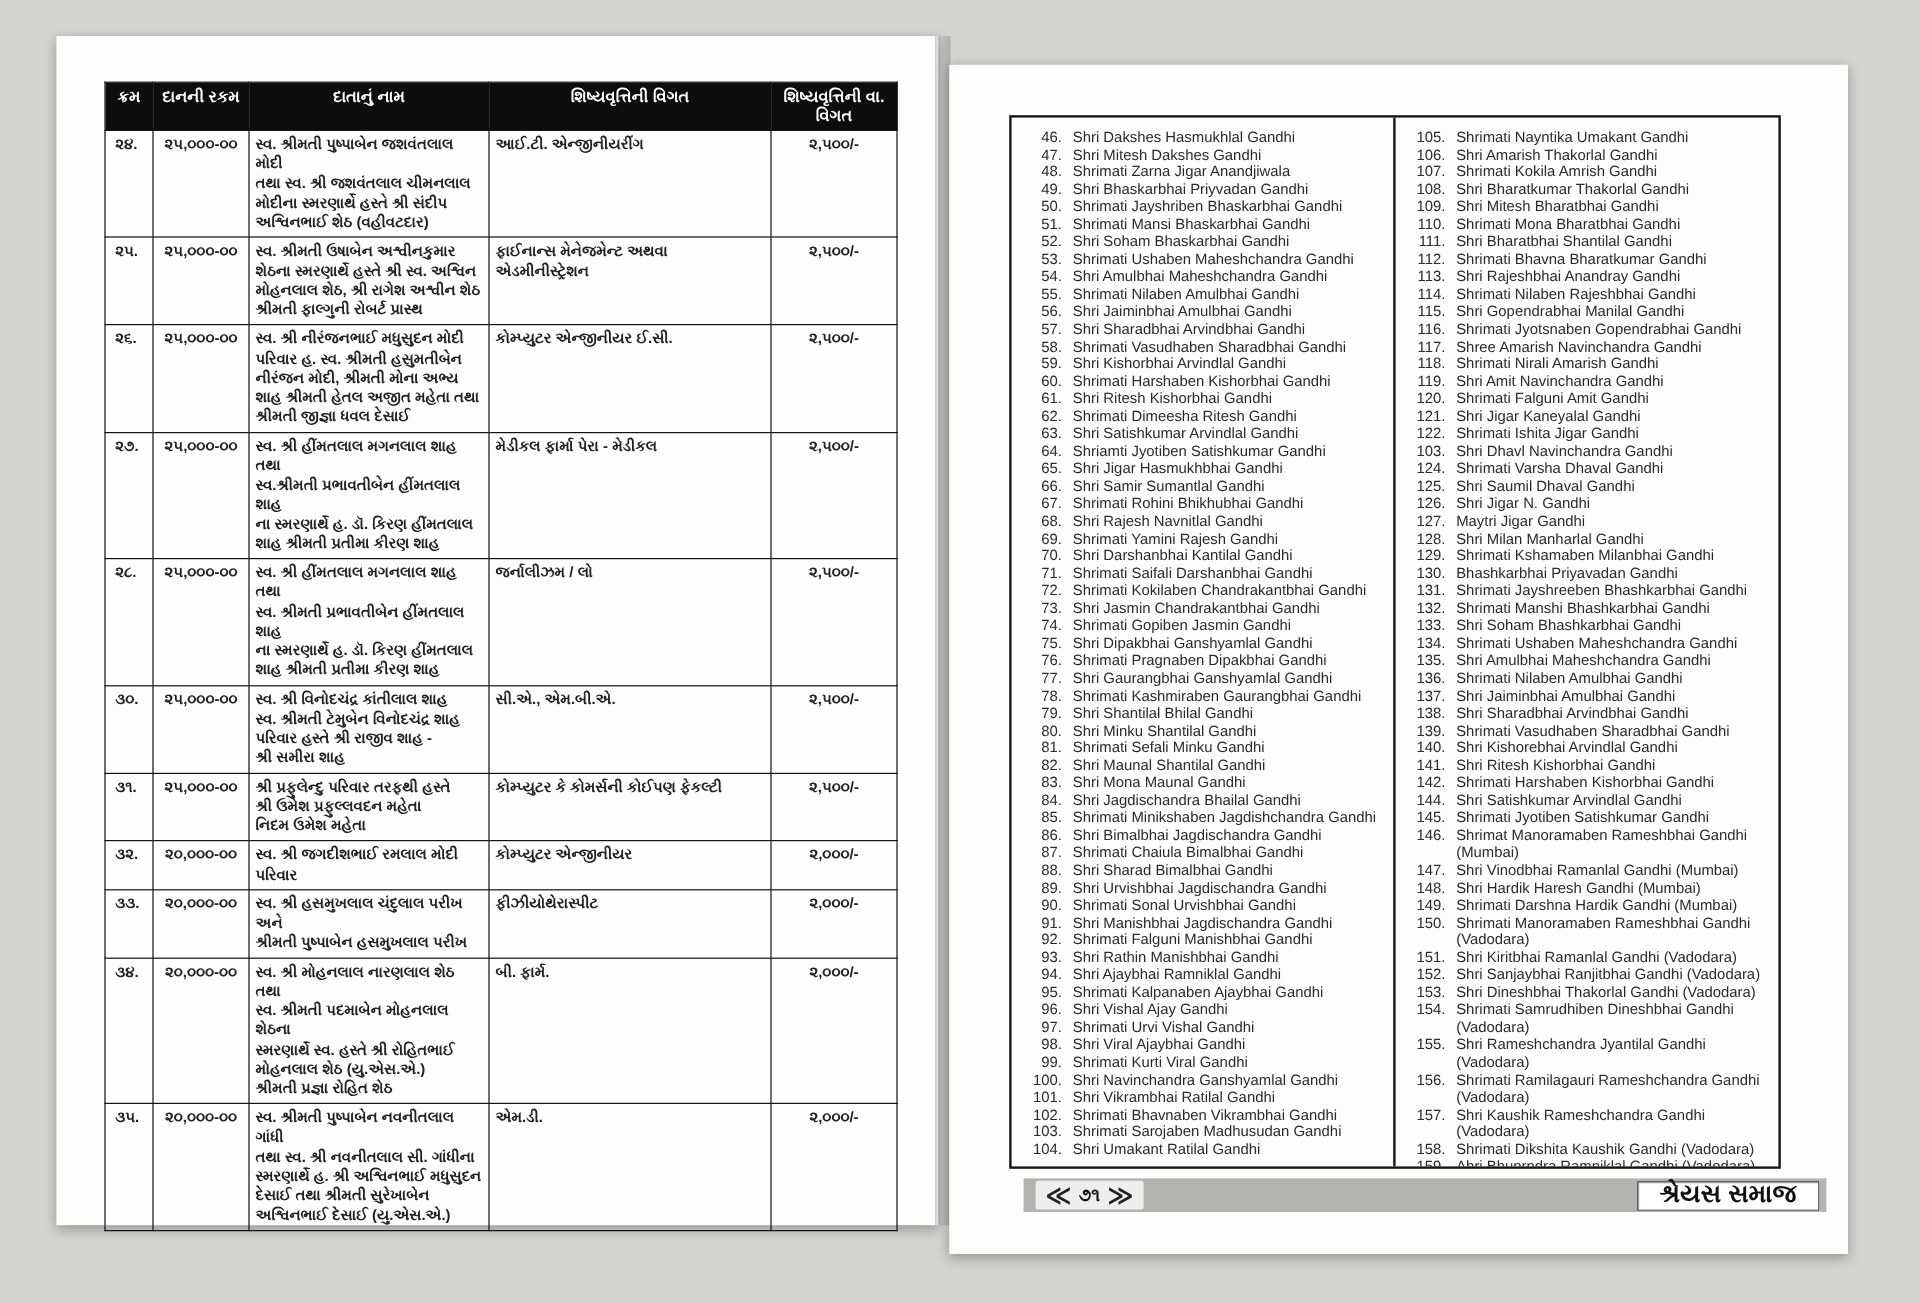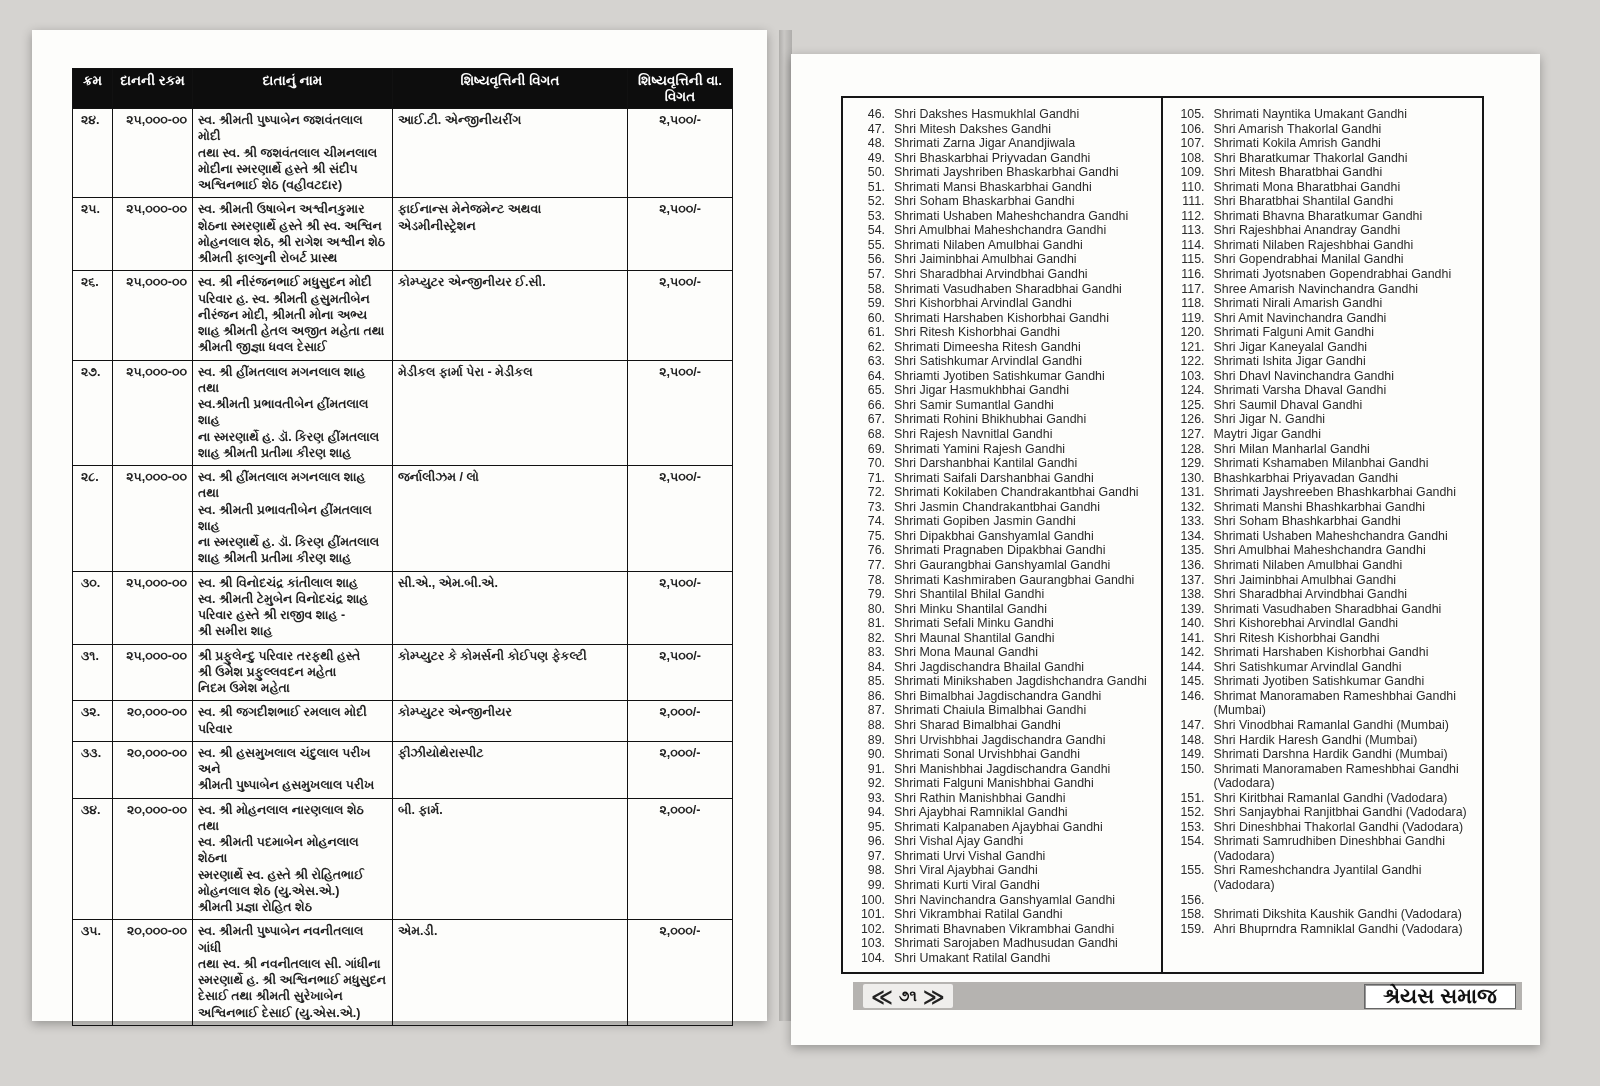--- a/index.html
+++ b/index.html
@@ -9,21 +9,21 @@
     font-family:"Liberation Sans","DejaVu Sans",sans-serif;
     color:#1a1a1a;
     position:relative;
     overflow:hidden;
   }
   .page{
     position:absolute;top:30px;height:991px;
     background:#fdfdfb;
     box-shadow:0 3px 10px rgba(0,0,0,.30);
   }
-  .page.left{left:32px;width:735px;}
+  .page.left{left:47px;width:735px;}
   .page.right{left:791px;width:749px;margin-top:24px;}
   .gutter{
     position:absolute;top:30px;left:779px;width:13px;height:991px;
     background:linear-gradient(90deg,rgba(0,0,0,.18),rgba(0,0,0,.05) 40%,rgba(0,0,0,.18));
   }
 
   
   .donor-table{
     margin:38px 35px 0 40px;
     width:660px;
@@ -43,21 +43,21 @@
   }
   .donor-table td{
     font-size:12.5px;line-height:1.3;font-weight:bold;color:#222;
   }
   .col-no{width:40px;}
   .col-amt{width:80px;}
   .col-name{width:200px;}
   .col-detail{width:235px;}
   .col-stipend{width:105px;}
   td.c-no{text-align:left;padding-left:8px;}
-  td.c-amt{text-align:right;white-space:nowrap;}
+  td.c-amt{text-align:center;white-space:nowrap;}
   td.c-name{white-space:pre-line;overflow-wrap:break-word;margin-left:20px;}
   td.c-detail{overflow-wrap:break-word;}
   td.c-stip{text-align:center;white-space:nowrap;margin-left:23px;}
 
   
   .footer-bar{
     height:28px;
     background:#b5b3b0;
     display:flex;align-items:center;justify-content:space-between;
     padding:0 6px 0 10px;
@@ -680,20 +680,25 @@
         <div class="list-item">
           <span class="no">154.</span>
           <span class="nm">Shrimati Samrudhiben Dineshbhai Gandhi (Vadodara)</span>
         </div>
         <div class="list-item">
           <span class="no">155.</span>
           <span class="nm">Shri Rameshchandra Jyantilal Gandhi (Vadodara)</span>
         </div>
         <div class="list-item">
           <span class="no">156.</span>
+          <span class="nm">Shrimati Ramilagauri Rameshchandra Gandhi (Vadodara)</span>
+        </div>
+        <div class="list-item">
+          <span class="no">157.</span>
+          <span class="nm">Shri Kaushik Rameshchandra Gandhi  (Vadodara)</span>
         </div>
         <div class="list-item">
           <span class="no">158.</span>
           <span class="nm">Shrimati Dikshita Kaushik Gandhi (Vadodara)</span>
         </div>
         <div class="list-item">
           <span class="no">159.</span>
           <span class="nm">Ahri Bhuprndra Ramniklal Gandhi (Vadodara)</span>
         </div>
       </div>

